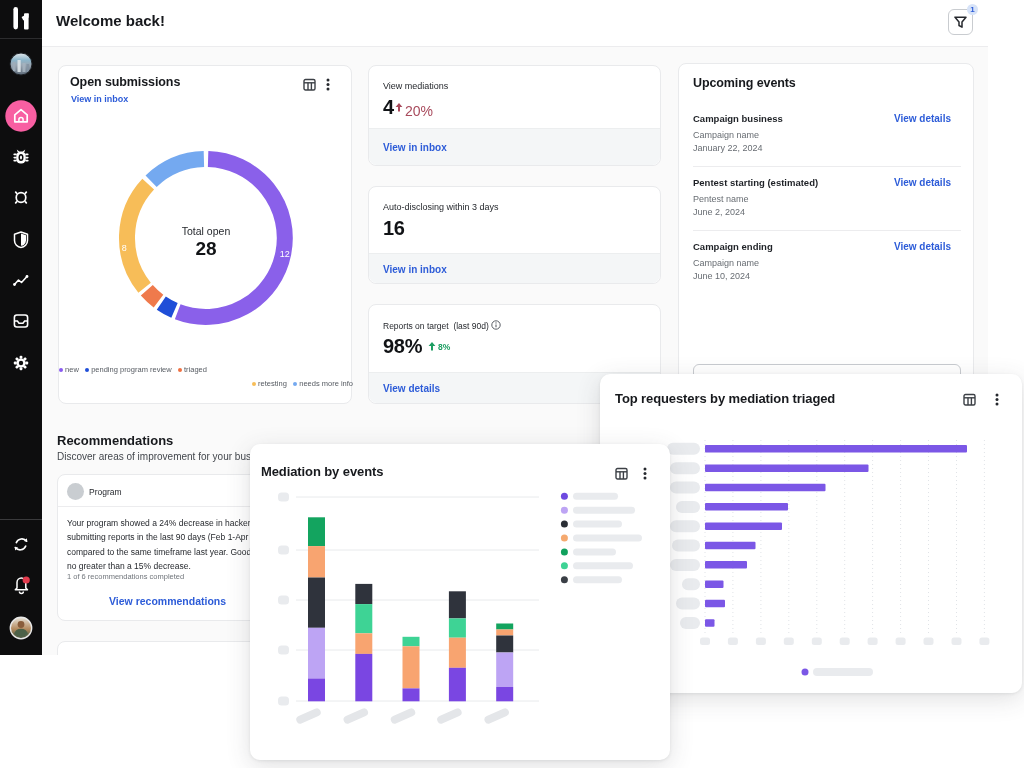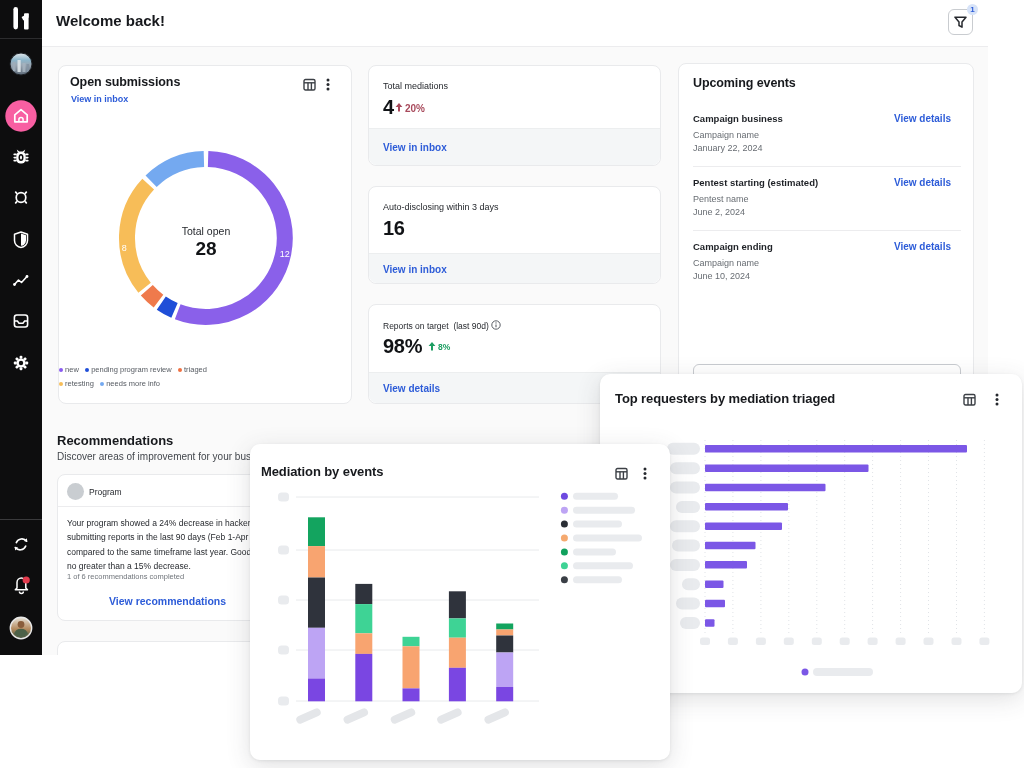--- a/index.html
+++ b/index.html
@@ -54,33 +54,33 @@
       <text x="225.7" y="191.0" font-size="9" fill="#fff" text-anchor="middle" font-family="Liberation Sans">12</text>
       <text x="65.2" y="185.0" font-size="9" fill="#fff" text-anchor="middle" font-family="Liberation Sans">8</text>
       <text x="147" y="169" font-size="10.5" fill="#26292e" text-anchor="middle" font-family="Liberation Sans">Total open</text>
       <text x="147" y="189" font-size="19" font-weight="bold" fill="#111316" text-anchor="middle" font-family="Liberation Sans">28</text>
     </svg>
     <div class="abs" style="left:0;top:299px;width:294px;text-align:left;font-size:7.5px;color:#565b62">
       <span class="dot" style="width:4px;height:4px;background:#8a5af0"></span> new&nbsp;&nbsp;
       <span class="dot" style="width:4px;height:4px;background:#1f4ed8"></span> pending program review&nbsp;&nbsp;
       <span class="dot" style="width:4px;height:4px;background:#ef7142"></span> triaged
     </div>
-    <div class="abs" style="left:0;top:313px;width:294px;text-align:left;font-size:7.5px;color:#565b62">
+    <div class="abs" style="left:0;top:313px;width:294px;text-align:right;font-size:7.5px;color:#565b62">
       <span class="dot" style="width:4px;height:4px;background:#f7bd58"></span> retesting&nbsp;&nbsp;
       <span class="dot" style="width:4px;height:4px;background:#74a9f0"></span> needs more info
     </div>
   </div>
 
   <div class="card" style="left:326px;top:18px;width:293px;height:101px">
-    <div class="abs lbl" style="left:14px;top:15px">Total mediations</div>
+    <div class="abs lbl" style="left:14px;top:15px">View mediations</div>
     <div class="abs big" style="left:14px;top:30px">4</div>
     <svg class="abs" style="left:26px;top:37px" width="8" height="9" viewBox="0 0 8 9">
         <path d="M4 0 L7.4 4 H5 V8.6 H3 V4 H.6 Z" fill="#a84a5c"></path>
       </svg>
-    <div class="abs" style="left:36px;top:37px;font-size:10px;font-weight:bold;color:#a84a5c">20%</div>
+    <div class="abs" style="left:36px;top:37px;font-size:14px;font-weight:normal;color:#a84a5c">20%</div>
     <div class="foot" style="height:37px">
         <a class="flink" style="position:absolute;left:14px;top:13px">View in inbox</a>
       </div>
   </div>
   <div class="card" style="left:326px;top:139px;width:293px;height:98px">
     <div class="abs lbl" style="left:14px;top:15px">Auto-disclosing within 3 days</div>
     <div class="abs big" style="left:14px;top:30px">16</div>
     <div class="foot" style="height:30px">
         <a class="flink" style="position:absolute;left:14px;top:10px">View in inbox</a>
       </div>

